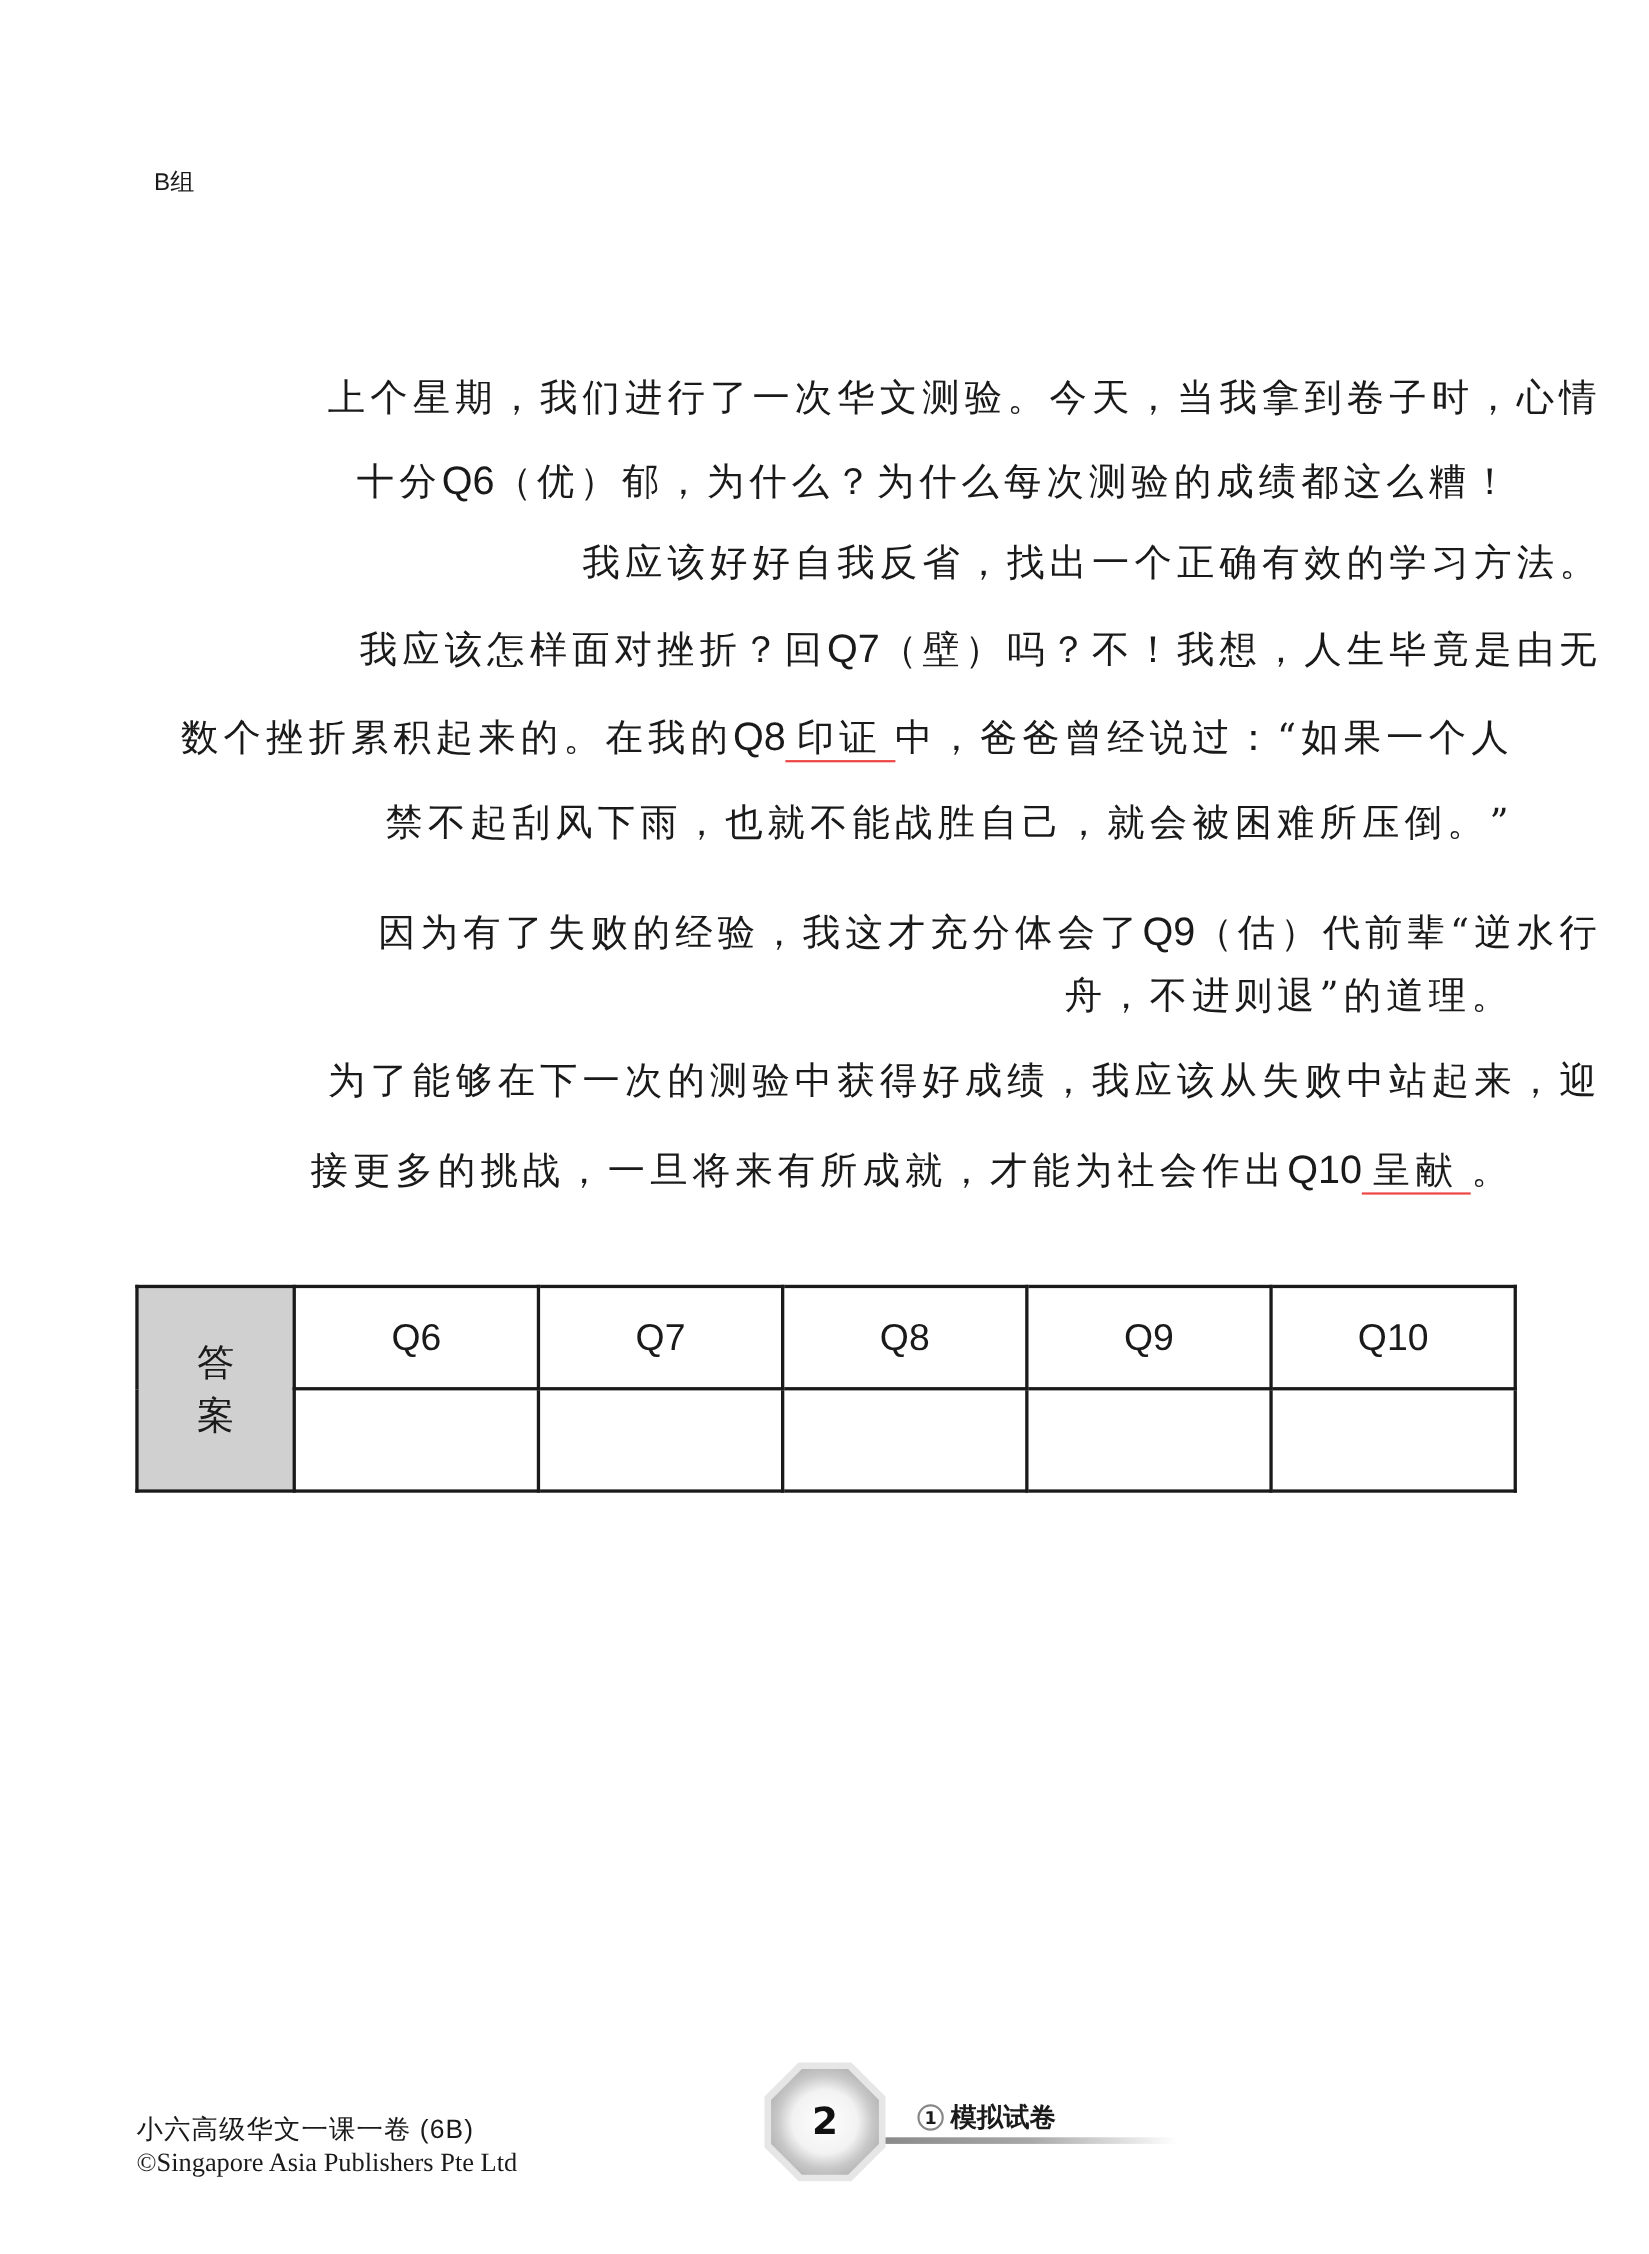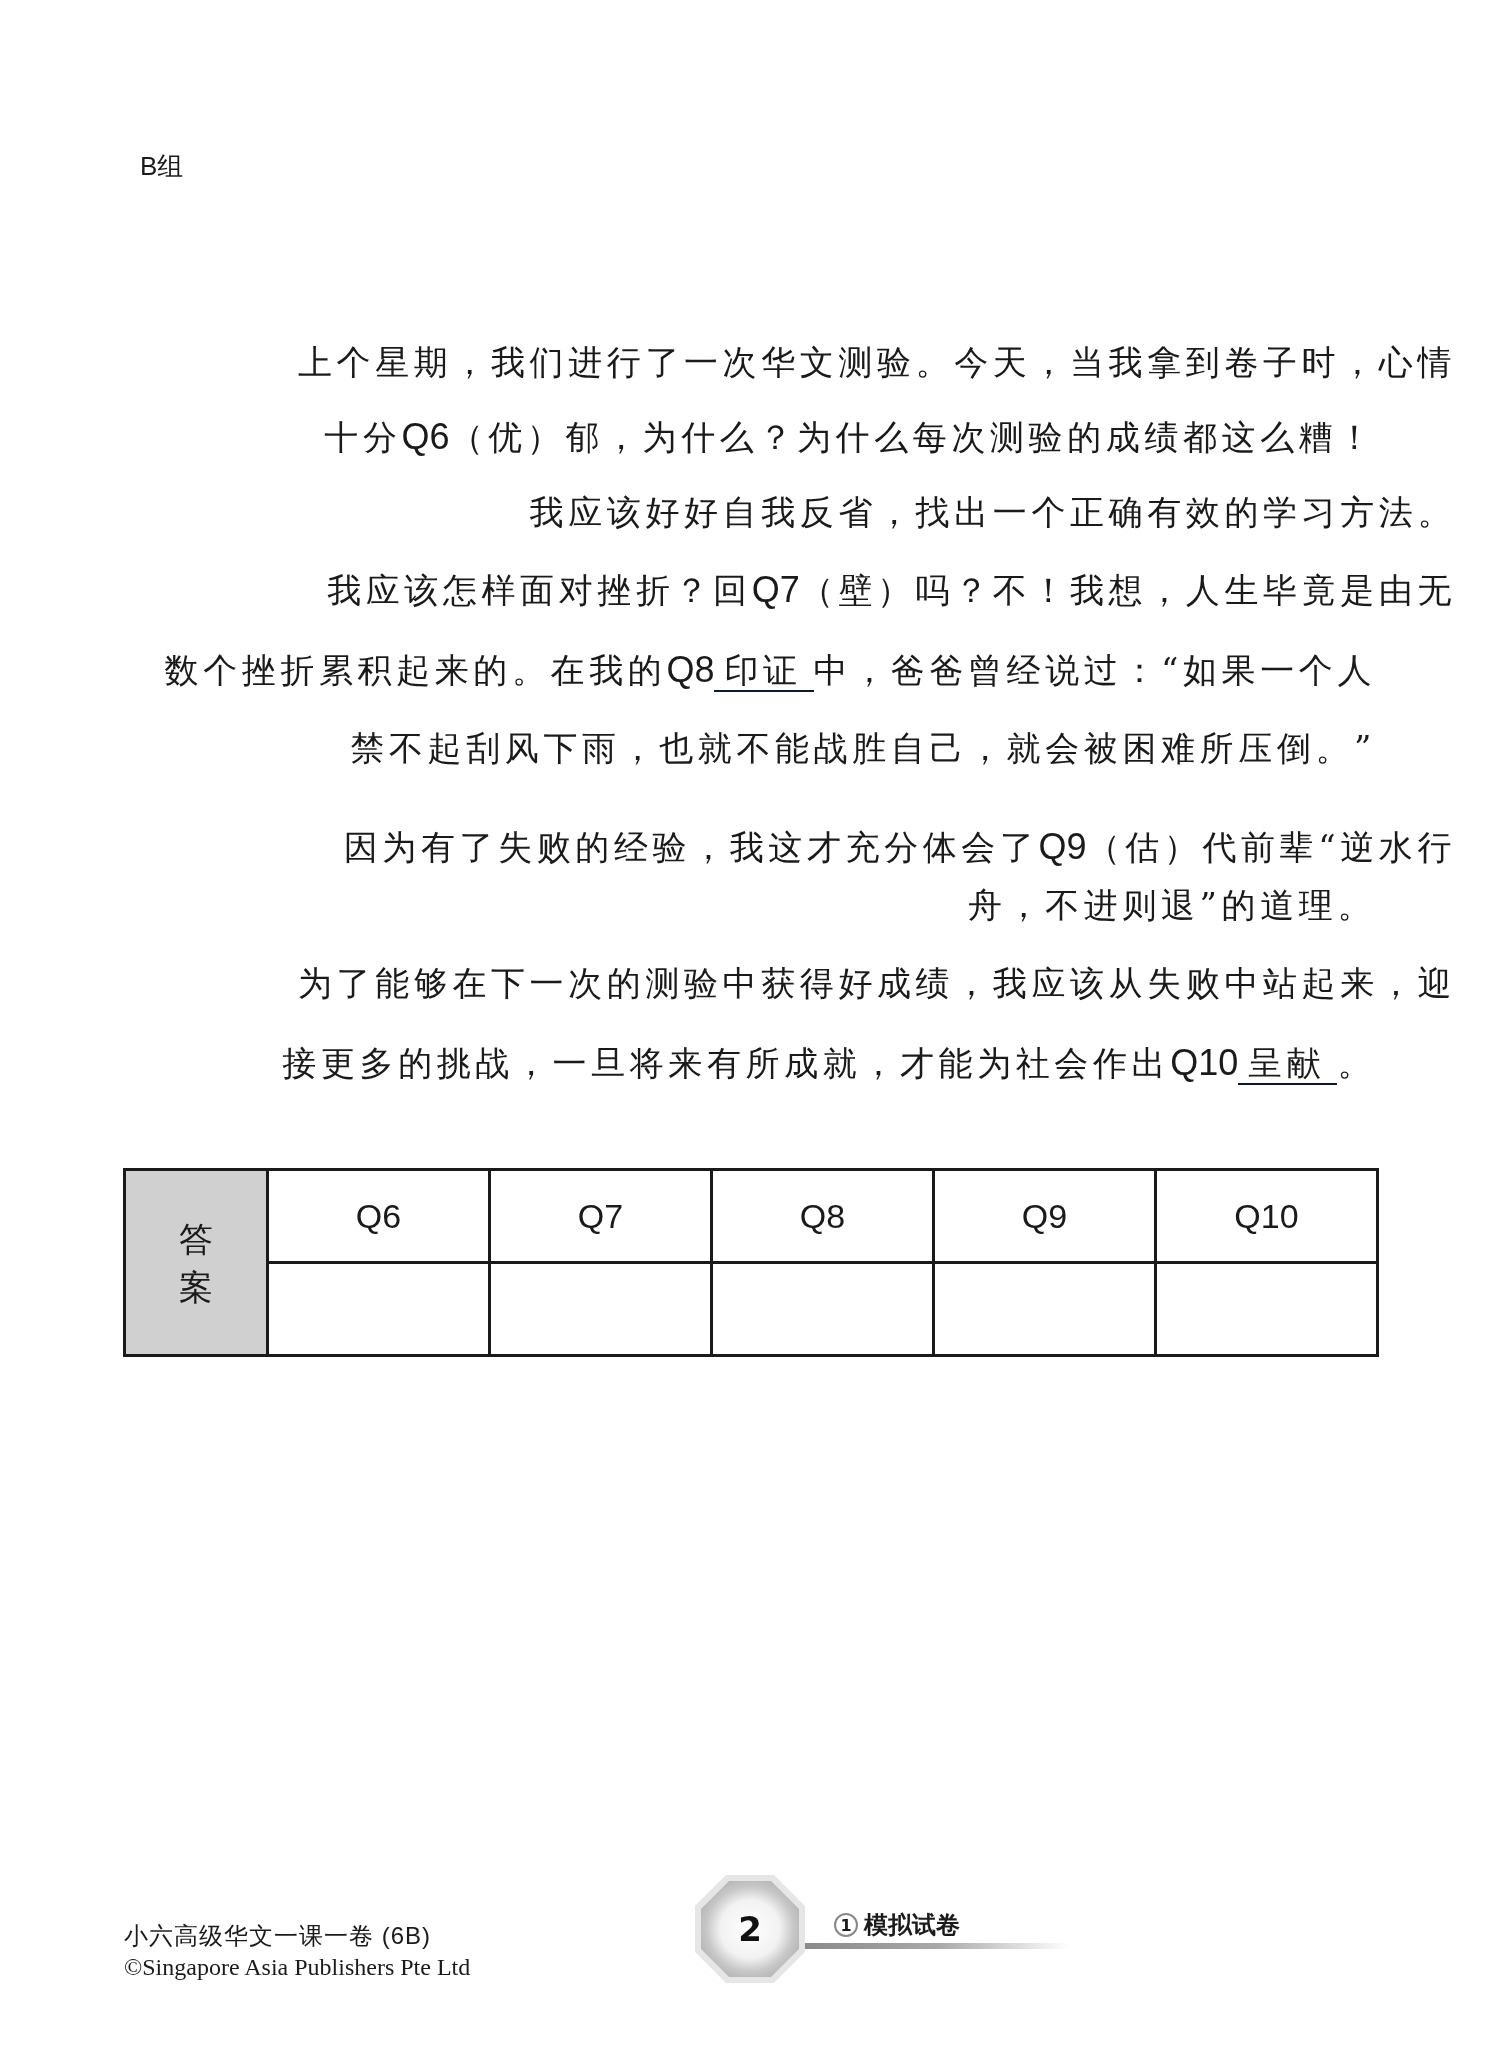--- a/index.html
+++ b/index.html
@@ -1,28 +1,28 @@
 <!DOCTYPE html>
 <html><head>
 <meta charset="utf-8">
 <style>
   html, body { margin: 0; padding: 0; background: #ffffff; }
   body { width: 1499px; height: 2049px; position: relative; overflow: hidden; color: #1a1a1a; }
 
   
-  .sec-label { position: absolute; left: 140px; top: 146px; font-size: 26px; line-height: 40px; font-family: "Liberation Sans", "DejaVu Sans", sans-serif; }
+  .sec-label { position: absolute; left: 140px; top: 146px; font-size: 22px; line-height: 40px; font-family: "Liberation Sans", "DejaVu Sans", sans-serif; }
   .instr { position: absolute; left: 217px; top: 146px; width: 1160px; font-size: 30px; line-height: 50px; font-family: "DejaVu Sans", sans-serif; letter-spacing: 1.5px; }
   .instr div { white-space: nowrap; }
 
   
   .line { position: absolute; left: 126px; width: 1250px; font-size: 34px; line-height: 44px; white-space: nowrap; font-family: "DejaVu Serif", "Liberation Serif", serif; letter-spacing: 4.6px; text-align: right; }
   .line.indent { left: 206px; }
   .q { font-family: "Liberation Sans", "DejaVu Sans", sans-serif; font-size: 36px; letter-spacing: 0; }
   .paren { font-family: "DejaVu Sans", sans-serif; }
-  .ul { display: inline-block; border-bottom: 2px solid #0f172a; padding: 0 12px 0 10px; line-height: 40px; }
+  .ul { display: inline-block; border-bottom: 2px solid #ef4444; padding: 0 12px 0 10px; line-height: 40px; }
 
   
   .ans-table { position: absolute; left: 123px; top: 1168px; border-collapse: collapse; }
   .ans-table td { border: 3px solid #1a1a1a; padding: 0; text-align: center; vertical-align: middle; }
   .ans-head { width: 140px; background: #d0d0d0; font-family: "DejaVu Sans", sans-serif; font-size: 34px; line-height: 48px; }
   .ans-q { width: 219px; height: 90px; font-family: "Liberation Sans", "DejaVu Sans", sans-serif; font-size: 34px; }
   .ans-blank { height: 90px; }
 
   
   .foot-title { position: absolute; left: 124px; top: 1920px; font-size: 24px; font-family: Liberation Sans, sans-serif; letter-spacing: 1px; }

